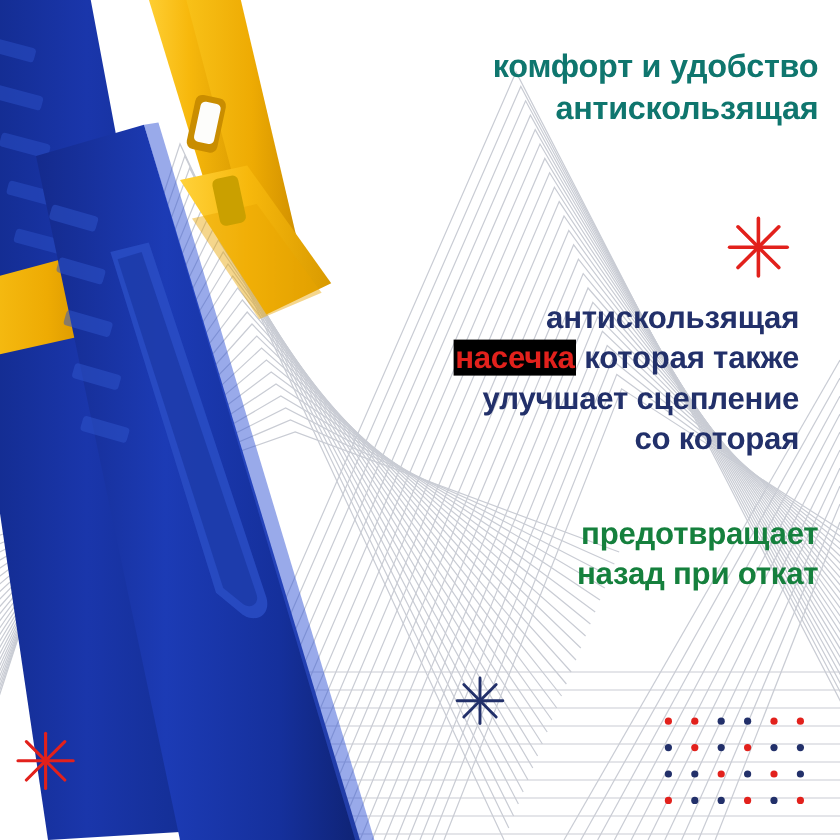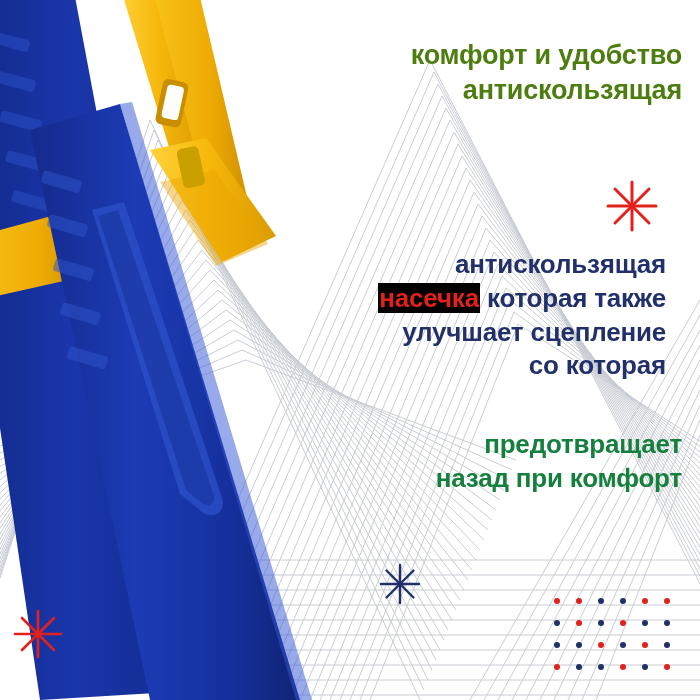--- a/index.html
+++ b/index.html
@@ -47,21 +47,21 @@
   }
   .headline {
     position: absolute;
     top: 38px;
     right: 0;
     width: 400px;
     font-size: 27px;
     font-weight: 700;
     line-height: 1.28;
     letter-spacing: -0.2px;
-    color: #4d7c0f;
+    color: #0f766e;
   }
   .block-2 {
     position: absolute;
     top: 248px;
     right: 16px;
     width: 400px;
     font-size: 26px;
     font-weight: 700;
     line-height: 1.30;
     letter-spacing: -0.2px;
@@ -287,21 +287,21 @@
 
     <div class="block-2">
       <div>антискользящая</div>
       <div><span class="hl">насечка</span><span> которая также</span></div>
       <div>улучшает сцепление</div>
       <div>со которая</div>
     </div>
 
     <div class="block-3">
       <div>предотвращает</div>
-      <div>назад при комфорт</div>
+      <div>назад при откат</div>
     </div>
   </div>
 
   <svg class="star" style="left:604px; top:178px;" width="56" height="56" viewBox="0 0 56 56">
     <g stroke="#e2211c" stroke-width="3" stroke-linecap="round">
       <line x1="28" y1="4" x2="28" y2="52"></line>
       <line x1="4" y1="28" x2="52" y2="28"></line>
       <line x1="11" y1="11" x2="45" y2="45"></line>
       <line x1="45" y1="11" x2="11" y2="45"></line>
     </g>

